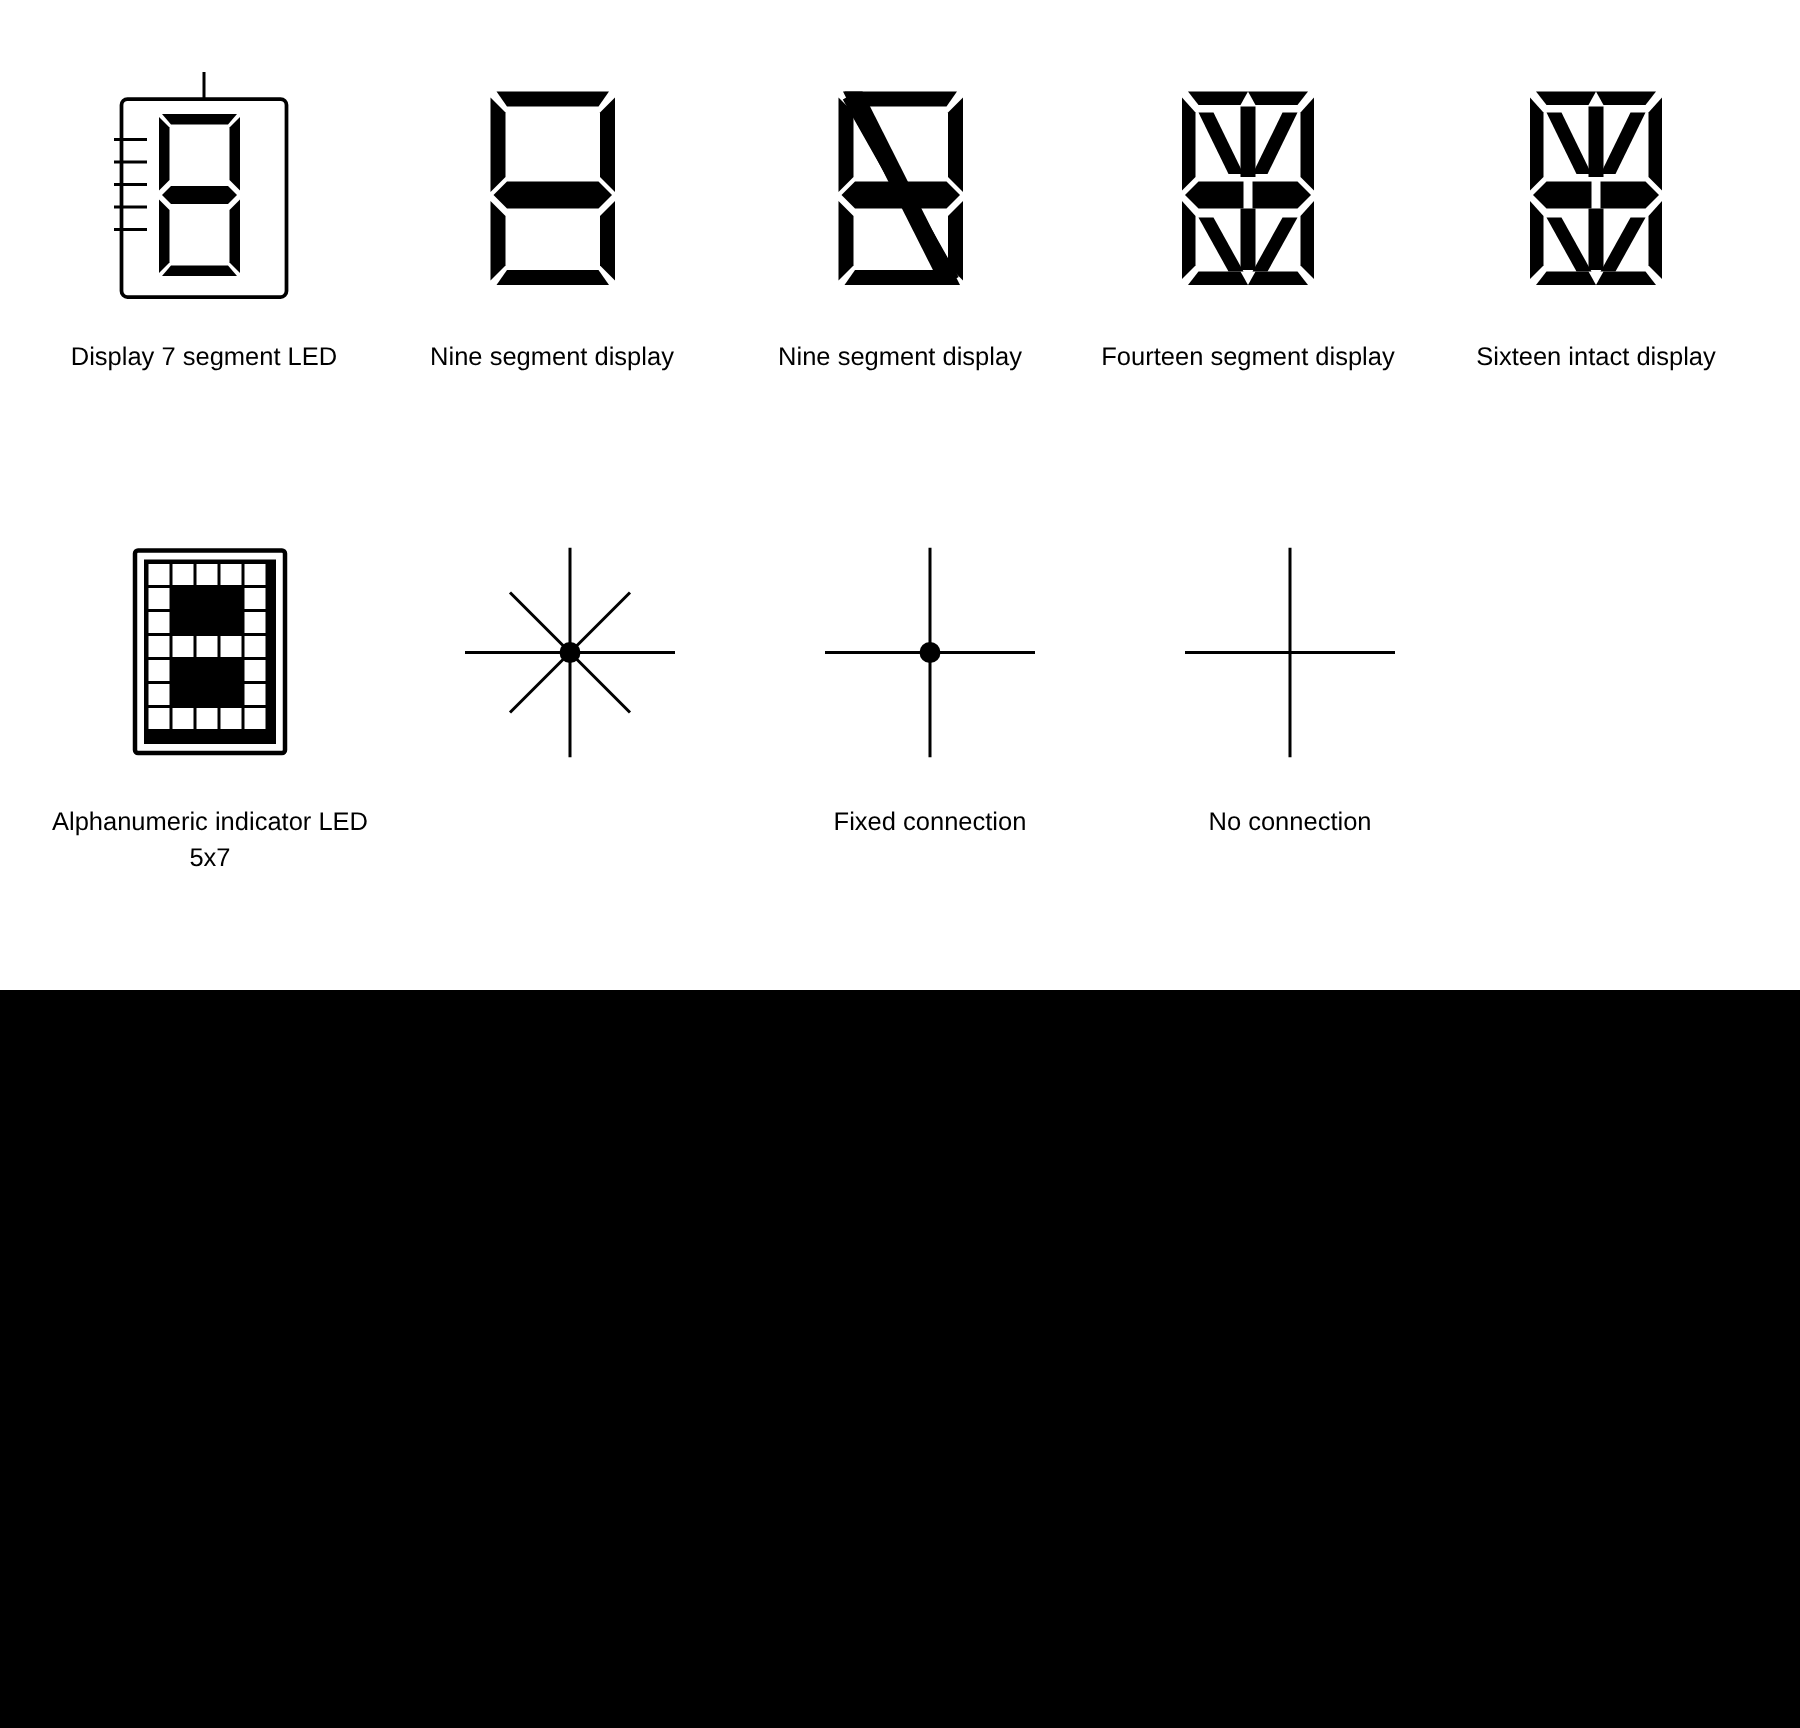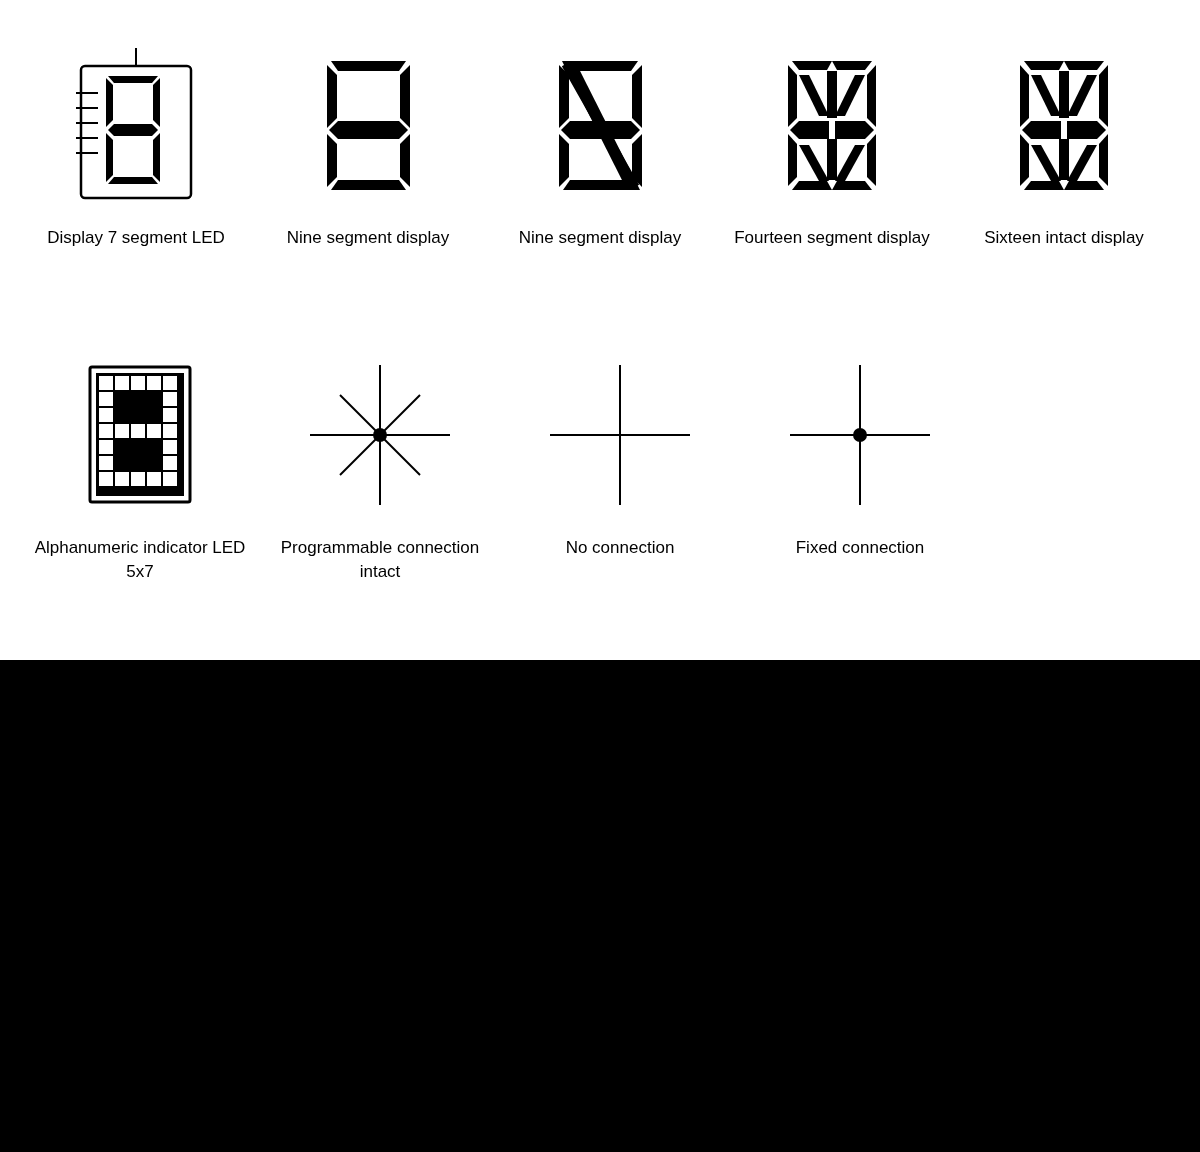--- a/index.html
+++ b/index.html
@@ -290,48 +290,45 @@
           <line x1="0" y1="70" x2="140" y2="70" stroke="#000" stroke-width="2"></line>
 
           <line x1="70" y1="0" x2="70" y2="140" stroke="#000" stroke-width="2"></line>
 
           <line x1="30" y1="30" x2="110" y2="110" stroke="#000" stroke-width="2"></line>
           <line x1="110" y1="30" x2="30" y2="110" stroke="#000" stroke-width="2"></line>
 
           <circle cx="70" cy="70" r="7" fill="#000"></circle>
         </svg>
       </div>
-      <div class="label">Programmable
-connection
-intact</div>
-    </div>
-
-    <div class="item">
-      <div class="icon-area">
-        <svg width="140" height="140" viewBox="0 0 140 140" xmlns="http://www.w3.org/2000/svg">
-
-          <line x1="0" y1="70" x2="140" y2="70" stroke="#000" stroke-width="2"></line>
-
-          <line x1="70" y1="0" x2="70" y2="140" stroke="#000" stroke-width="2"></line>
-
-        </svg>
-      </div>
-      <div class="label">No connection</div>
     </div>
 
     <div class="item">
       <div class="icon-area">
         <svg width="140" height="140" viewBox="0 0 140 140" xmlns="http://www.w3.org/2000/svg">
 
           <line x1="0" y1="70" x2="140" y2="70" stroke="#000" stroke-width="2"></line>
 
           <line x1="70" y1="0" x2="70" y2="140" stroke="#000" stroke-width="2"></line>
 
           <circle cx="70" cy="70" r="7" fill="#000"></circle>
         </svg>
       </div>
       <div class="label">Fixed
 connection</div>
     </div>
+
+    <div class="item">
+      <div class="icon-area">
+        <svg width="140" height="140" viewBox="0 0 140 140" xmlns="http://www.w3.org/2000/svg">
+
+          <line x1="0" y1="70" x2="140" y2="70" stroke="#000" stroke-width="2"></line>
+
+          <line x1="70" y1="0" x2="70" y2="140" stroke="#000" stroke-width="2"></line>
+
+        </svg>
+      </div>
+      <div class="label">No connection</div>
+    </div>
   </div>
 </div>
 
 <div class="bottom-section"></div>
 
 </body></html>

